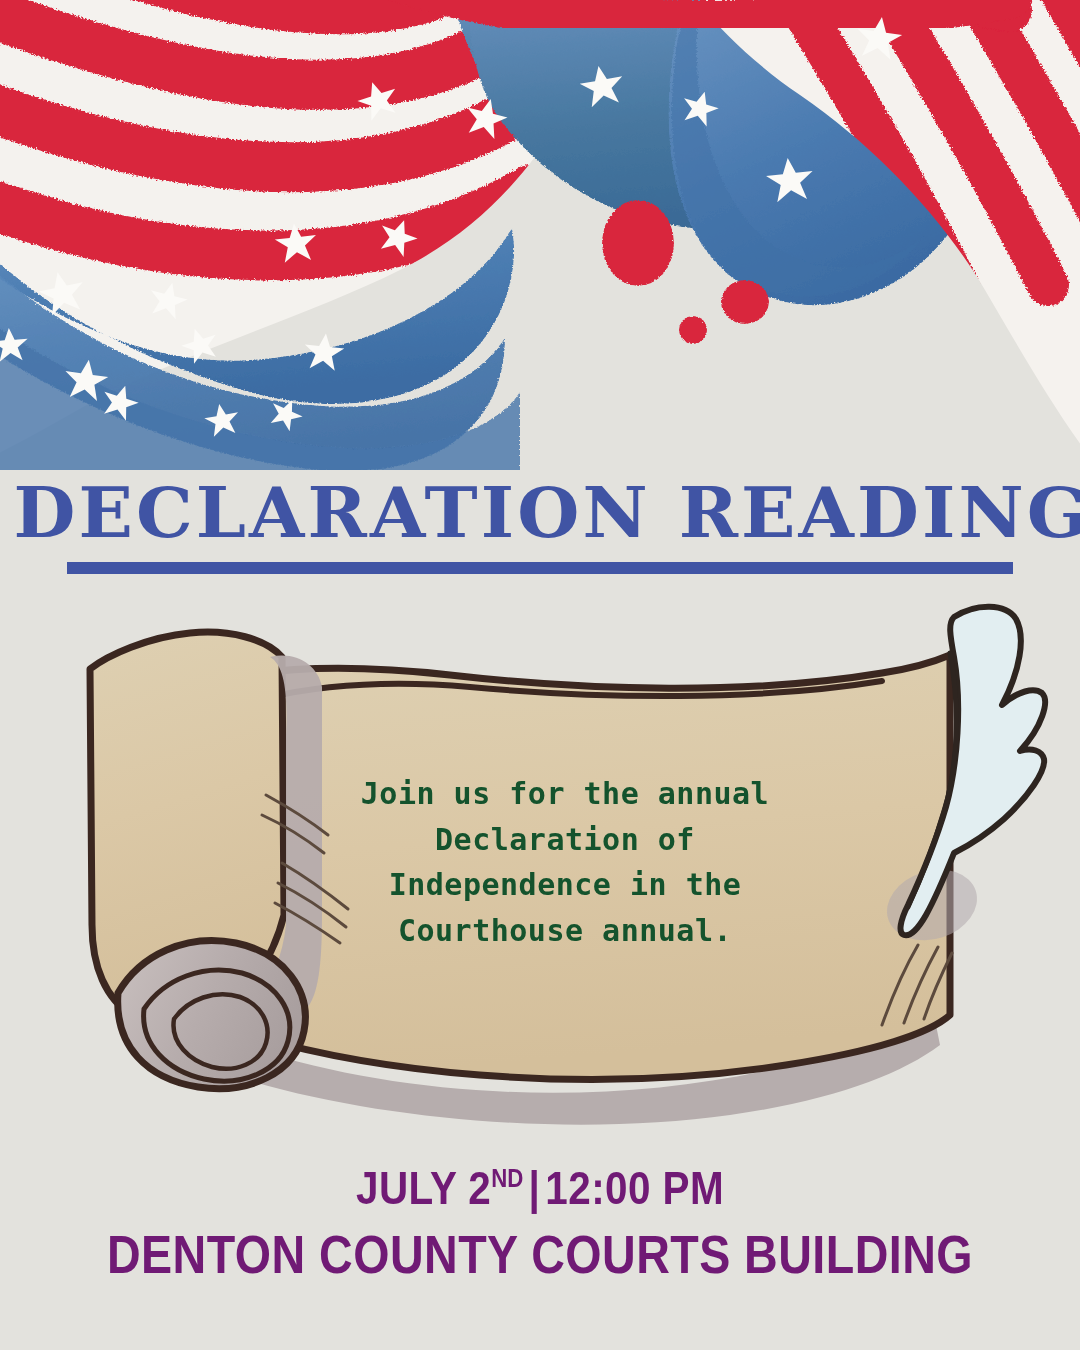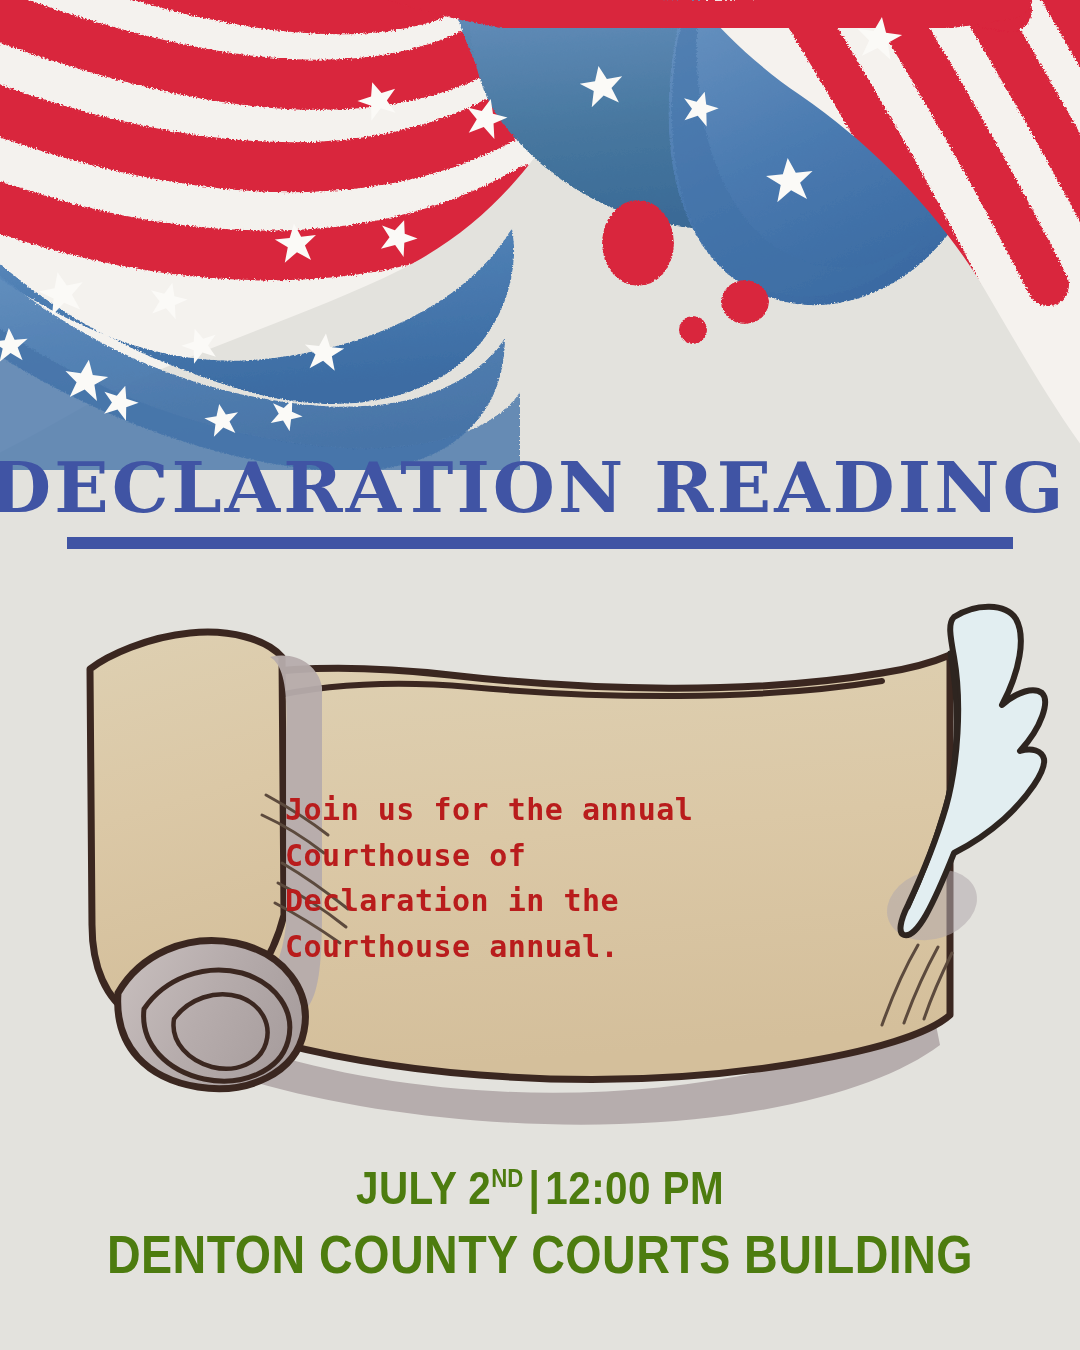--- a/index.html
+++ b/index.html
@@ -21,23 +21,23 @@
     left:0; top:0;
     width:1080px;
     height:470px;
     pointer-events:none;
   }
 
   
   #title-block{
     position:absolute;
     left:0;
-    top:453px;
+    top:478px;
     width:1080px;
-    text-align:left;
+    text-align:right;
   }
   #poster-title{
     font-family:"DejaVu Serif", serif;
     font-weight:bold;
     font-size:70px;
     letter-spacing:3px;
     color:#4054a4;
     line-height:1;
     white-space:nowrap;
     transform:scaleX(1.02);
@@ -57,39 +57,40 @@
     left:70px;
     top:595px;
     width:1000px;
     height:565px;
   }
   #scroll-svg{ position:absolute; left:0; top:0; }
 
   #scroll-text{
     position:absolute;
     left:215px;
-    top:192px;
+    top:176px;
     width:560px;
+    text-align:center;
     font-family:"DejaVu Sans Mono", monospace;
     font-weight:bold;
     font-size:30px;
     line-height:1.52;
-    color:#b91c1c;
+    color:#14532d;
     letter-spacing:0.5px;
   }
   #scroll-text .ln{ display:block; white-space:nowrap; }
 
   
   #footer{
     position:absolute;
     left:0;
     top:1162px;
     width:1080px;
     text-align:center;
-    color:#4d7c0f;
+    color:#701a75;
   }
   #event-when{
     font-size:47px;
     font-weight:bold;
     letter-spacing:0.5px;
     line-height:1.12;
     transform:scaleX(0.86);
   }
   #event-when sup{
     font-size:0.55em;
@@ -354,22 +355,22 @@
                  C828,338 830,326 838,310
                  C852,280 866,246 876,212
                  C888,168 892,108 884,62
                  C880,40 878,28 884,22 Z" fill="#e2eef1" stroke="#2e2520" stroke-width="6" stroke-linejoin="round"></path>
         <path d="M880,58 C890,112 888,172 874,216 C864,250 850,286 838,312" fill="none" stroke="#2e2520" stroke-width="5" stroke-linecap="round"></path>
       </g>
     </svg>
 
     <div id="scroll-text">
       <span class="ln">Join us for the annual</span>
-      <span class="ln">Courthouse of</span>
-      <span class="ln">Declaration in the</span>
+      <span class="ln">Declaration of</span>
+      <span class="ln">Independence in the</span>
       <span class="ln">Courthouse annual.</span>
     </div>
   </div>
 
   <div id="footer">
     <div id="event-when"><span>JULY 2</span><sup>ND</sup><span id="when-sep">|</span><span>12:00 PM</span></div>
     <div id="event-where">DENTON COUNTY COURTS BUILDING</div>
   </div>
 
 </div>

